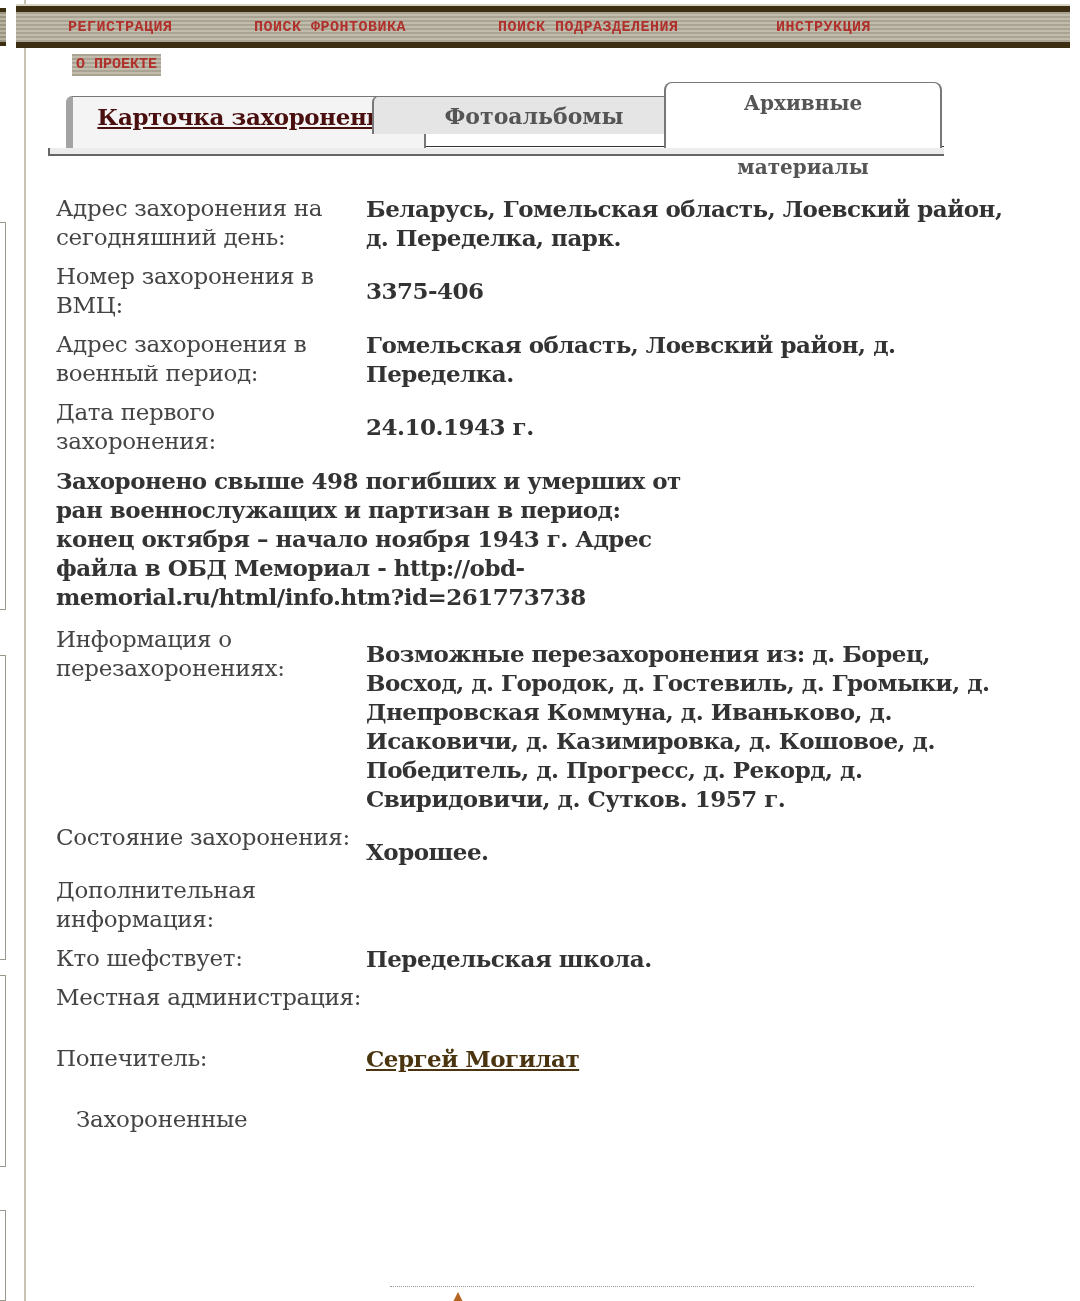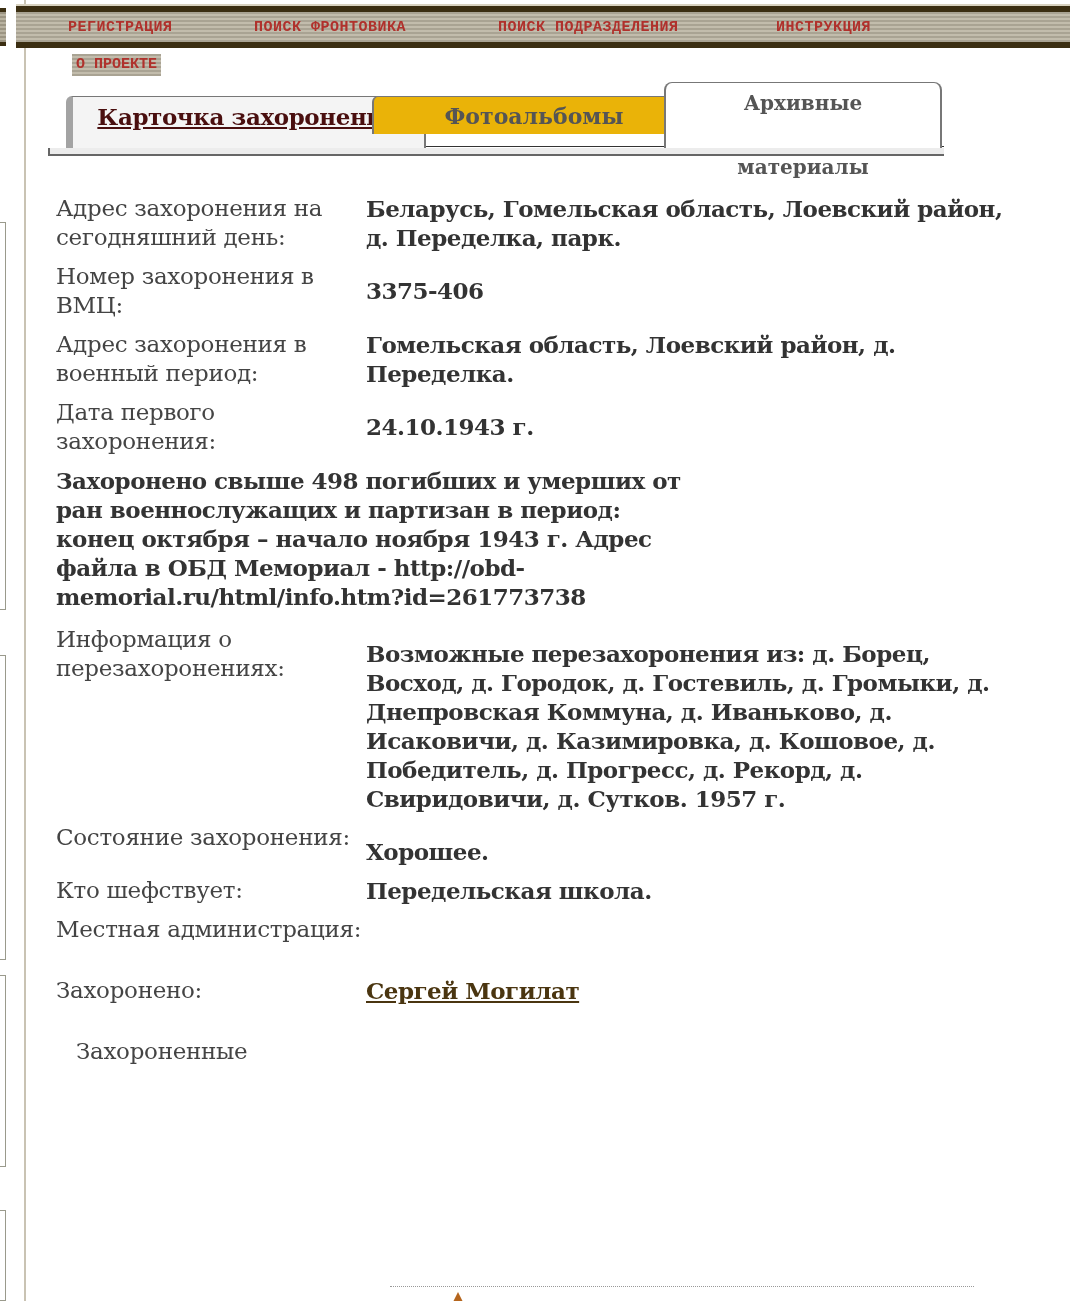--- a/index.html
+++ b/index.html
@@ -30,21 +30,21 @@
   
   .tabs { position:absolute; left:48px; top:82px; width:896px; height:76px; }
   .tab-baseline { position:absolute; left:0; top:66px; width:896px; height:8px; background:#ececec;
     border-bottom:2px solid #666; border-left:2px solid #666; box-sizing:border-box; }
   .tab-baseline .seg-line { position:absolute; left:308px; right:0; top:-2px; height:1px; background:#333; }
   .tab { position:absolute; box-sizing:border-box; text-align:center; font-weight:bold; cursor:pointer;
     font-family:"DejaVu Serif", serif; }
   .tab-active { left:18px; top:14px; width:360px; height:52px; background:#f4f4f4;
     border-top:1px solid #777; border-left:7px solid #a3a3a3; border-right:2px solid #777; border-top-left-radius:6px; border-top-right-radius:6px; }
   .tab-active span { display:block; margin-top:6px; font-size:23px; color:#4a0f0f; text-decoration:underline; letter-spacing:-0.4px; }
-  .tab-photos { left:324px; top:14px; width:324px; height:38px; background:#eab308;
+  .tab-photos { left:324px; top:14px; width:324px; height:38px; background:#e5e5e5;
     border-top:1px solid #777; border-left:2px solid #777; border-right:2px solid #777; border-top-left-radius:6px; border-top-right-radius:6px; }
   .tab-photos span { display:block; margin-top:6px; font-size:22px; color:#555; }
   .tab-archive { left:616px; top:0; width:278px; height:66px; background:#fff;
     border-top:1px solid #777; border-left:2px solid #777; border-right:2px solid #777; border-top-left-radius:8px; border-top-right-radius:8px; }
   .tab-archive span { display:block; margin-top:6px; font-size:20px; line-height:29px; color:#555; }
 
   
   .info { position:absolute; left:56px; top:194px; width:960px; }
   .row { display:flex; margin-bottom:10px; }
   .lbl { width:310px; font-size:23px; line-height:29px; color:#444; letter-spacing:-0.3px; }
@@ -116,29 +116,33 @@
   </div>
   <div class="row">
     <div class="lbl">Информация о перезахоронениях:</div>
     <div class="val mid">Возможные перезахоронения из: д. Борец, Восход, д. Городок, д. Гостевиль, д. Громыки, д. Днепровская Коммуна, д. Иваньково, д. Исаковичи, д. Казимировка, д. Кошовое, д. Победитель, д. Прогресс, д. Рекорд, д. Свиридовичи, д. Сутков. 1957 г.</div>
   </div>
   <div class="row">
     <div class="lbl">Состояние захоронения:</div>
     <div class="val mid">Хорошее.</div>
   </div>
   <div class="row">
+    <div class="lbl">Дополнительная информация:</div>
+    <div class="val"></div>
+  </div>
+  <div class="row">
     <div class="lbl">Кто шефствует:</div>
     <div class="val">Передельская школа.</div>
   </div>
   <div class="row">
     <div class="lbl">Местная администрация:</div>
     <div class="val"></div>
   </div>
   <div class="row" style="margin-top:32px;">
-    <div class="lbl">Захоронено:</div>
+    <div class="lbl">Попечитель:</div>
     <div class="val"><a class="link">Сергей Могилат</a></div>
   </div>
   <div class="row" style="margin-top:32px;margin-left:20px;">
     <div class="lbl">Захороненные</div>
   </div>
 </div>
 
 <div class="dotline"></div>
 <div class="star"></div>
 

